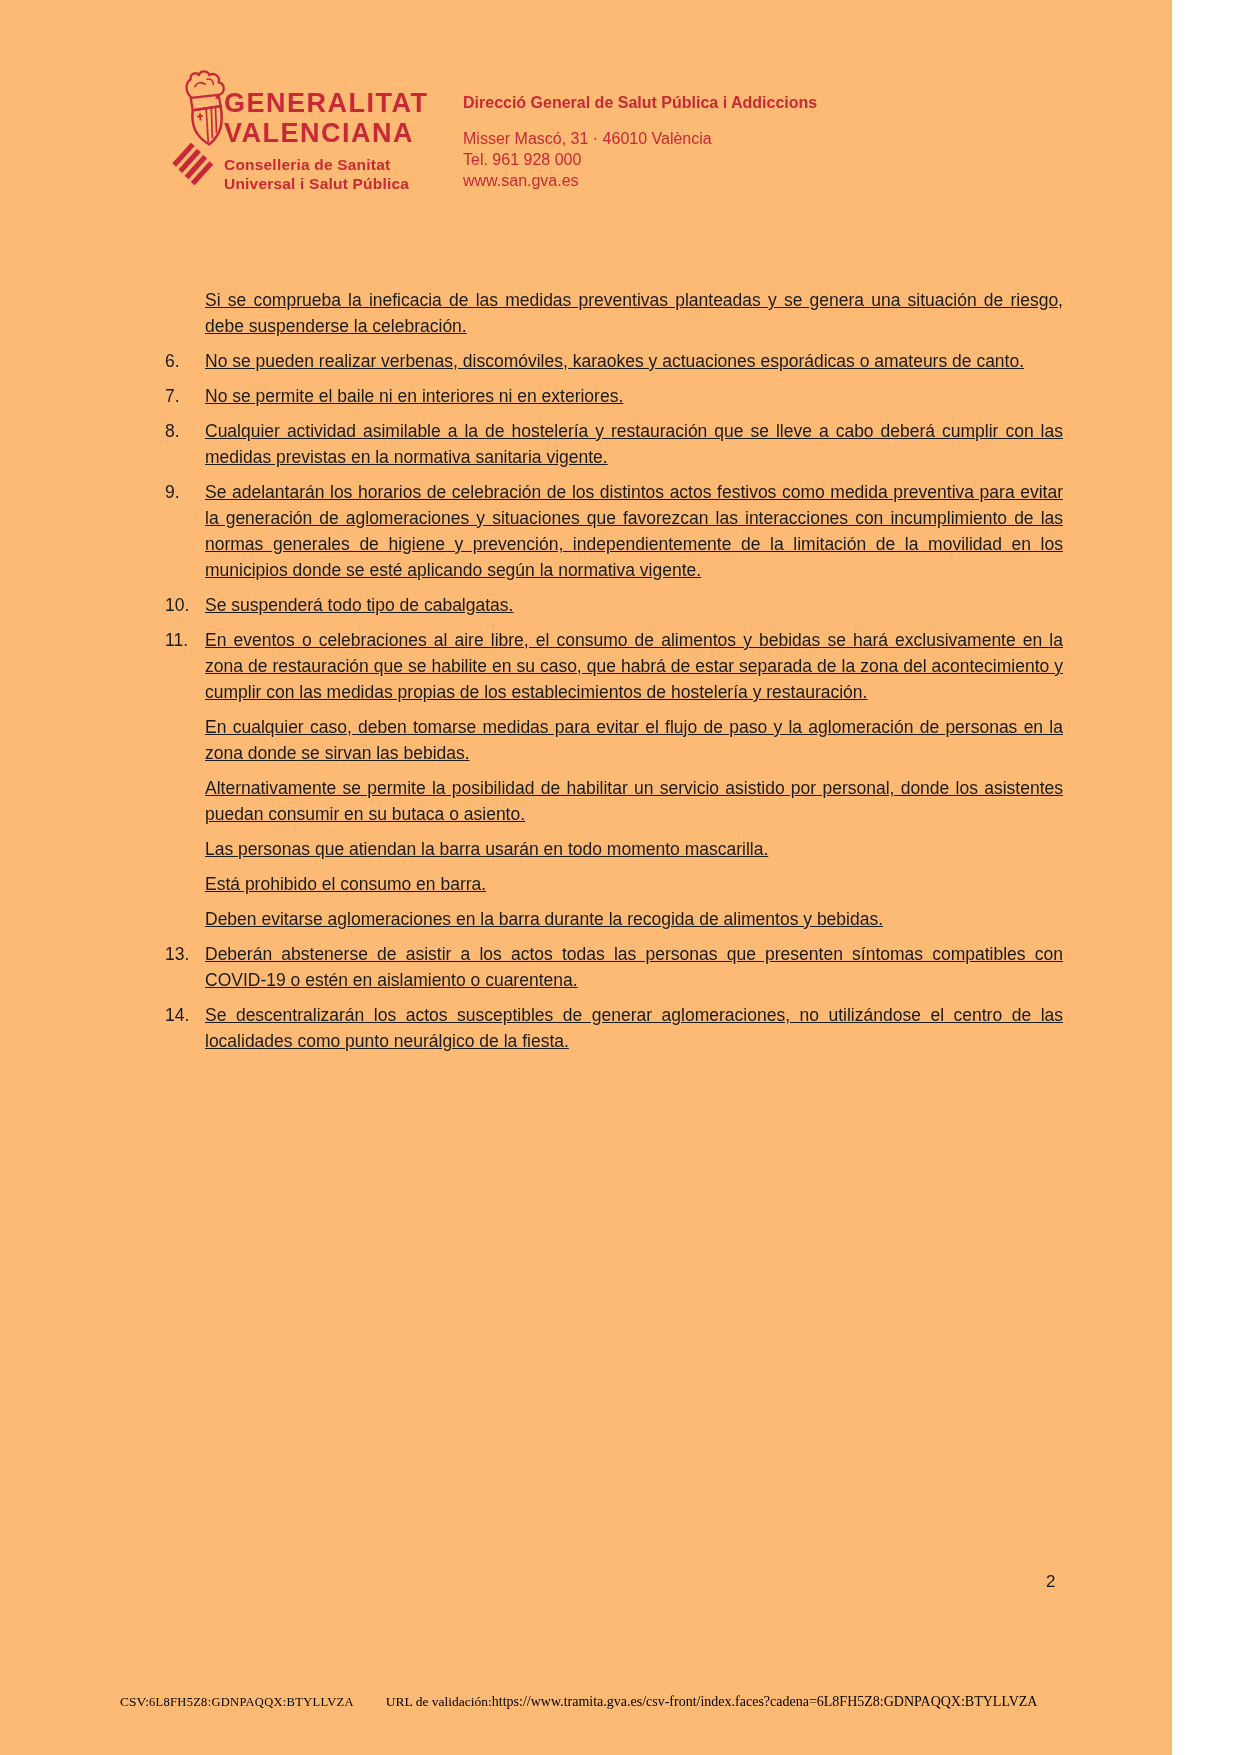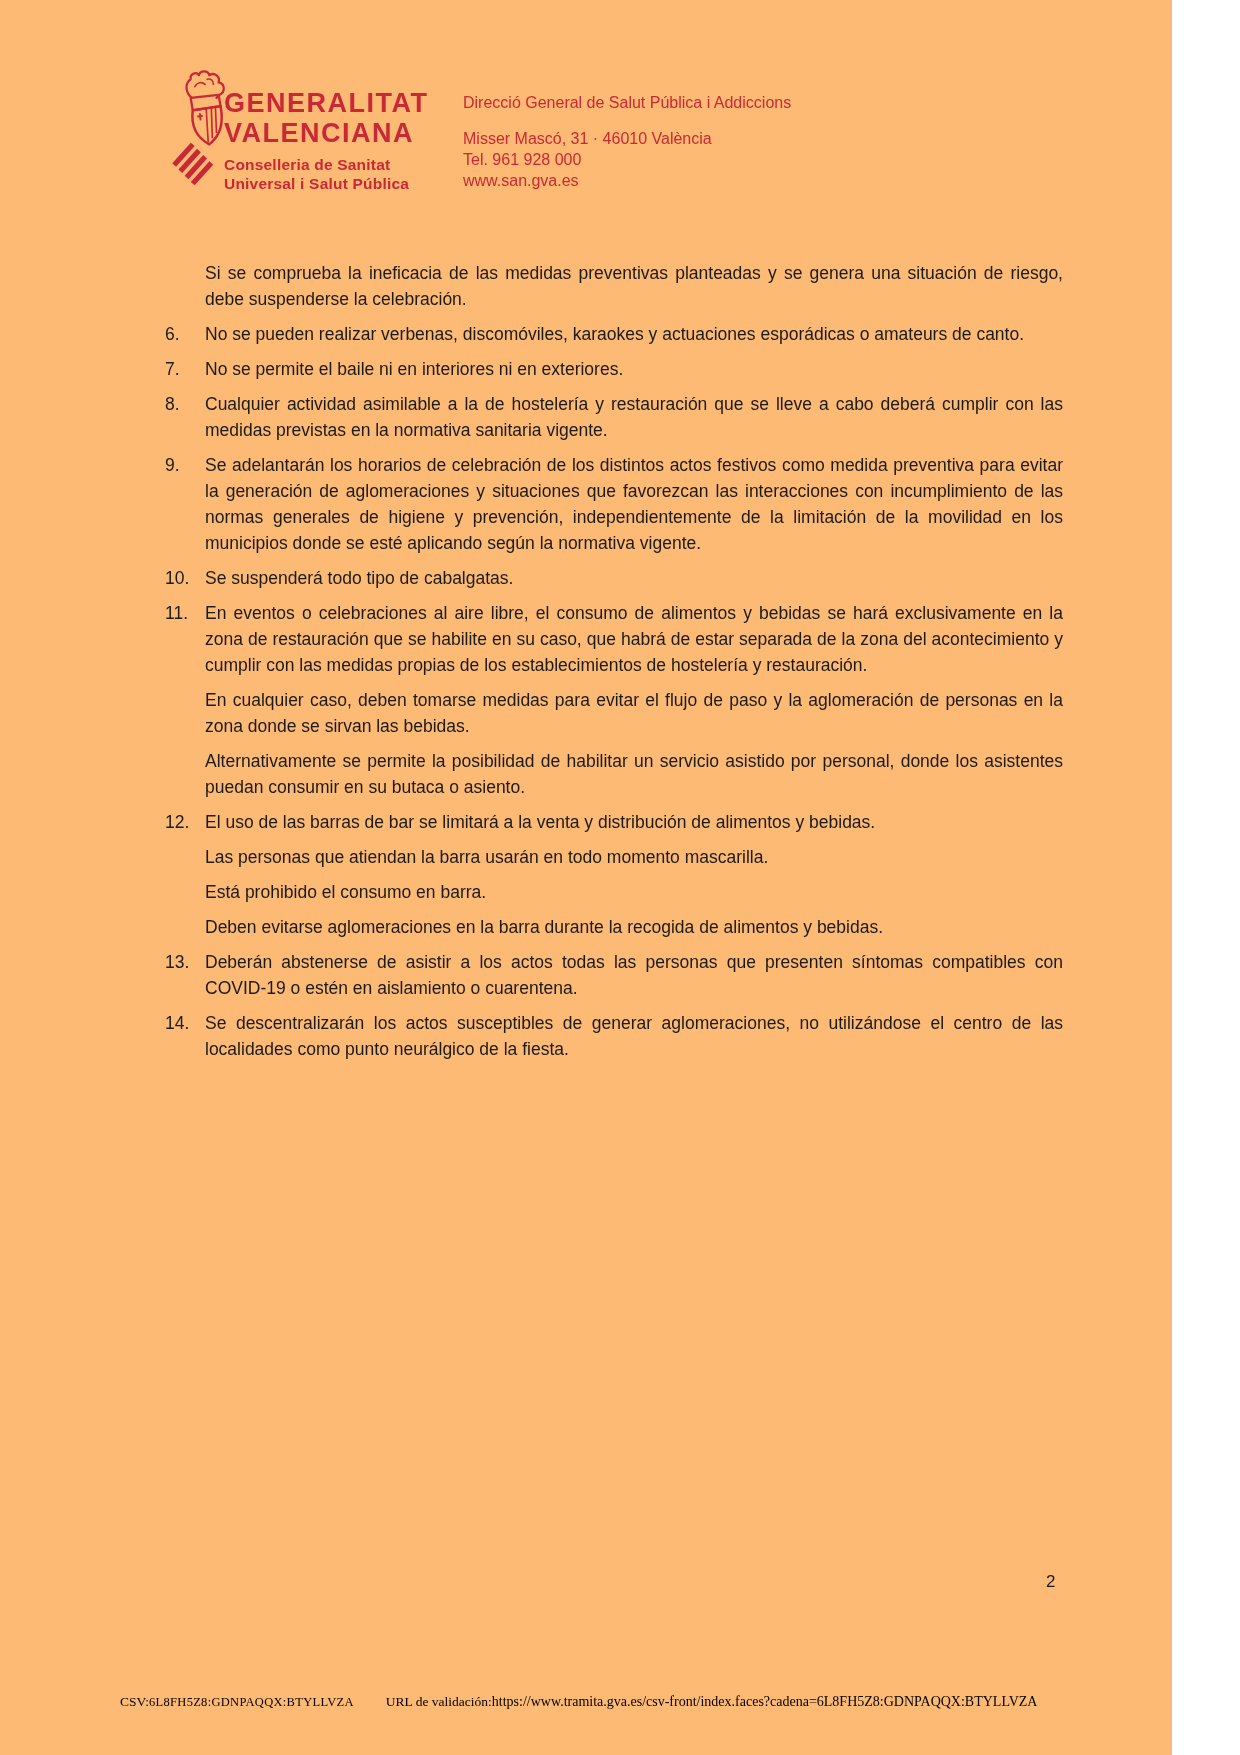--- a/index.html
+++ b/index.html
@@ -32,26 +32,26 @@
   }
   .logo-subtitle {
     margin-top: 7px; font-weight: bold; font-size: 15.5px; line-height: 19px;
     letter-spacing: 0.2px; white-space: pre-line;
   }
   .contact {
     position: absolute; left: 463px; top: 92px;
     color: var(--brand-red, #C82937);
     font-size: 16px; line-height: 21px;
   }
-  .contact .dept { font-weight: normal; margin-bottom: 15px; }
+  .contact .dept { font-weight: bold; margin-bottom: 15px; }
 
   
   .doc-body {
-    position: absolute; left: 205px; top: 260px; width: 858px;
-    font-size: 17.5px; line-height: 26px; color: #1b1b1b;
+    position: absolute; left: 205px; top: 287px; width: 858px;
+    font-size: 17.5px; line-height: 26px; color: #1b1b1b; text-decoration: underline;
   }
   .item { position: relative; margin-bottom: 9px; }
   .item p { text-align: justify; }
   .item .num {
     position: absolute; left: -40px; top: 0; width: 38px; text-align: left;
   }
 
   
   .page-number {
     position: absolute; left: 1046px; top: 1572px;
@@ -137,24 +137,20 @@
     </div>
     <div class="item">
       <span class="num"></span>
       <p>En cualquier caso, deben tomarse medidas para evitar el flujo de paso y la aglomeración de personas en la zona donde se sirvan las bebidas.</p>
     </div>
     <div class="item">
       <span class="num"></span>
       <p>Alternativamente se permite la posibilidad de habilitar un servicio asistido por personal, donde los asistentes puedan consumir en su butaca o asiento.</p>
     </div>
     <div class="item">
-      <span class="num">12.</span>
-      <p>El uso de las barras de bar se limitará a la venta y distribución de alimentos y bebidas.</p>
-    </div>
-    <div class="item">
       <span class="num"></span>
       <p>Las personas que atiendan la barra usarán en todo momento mascarilla.</p>
     </div>
     <div class="item">
       <span class="num"></span>
       <p>Está prohibido el consumo en barra.</p>
     </div>
     <div class="item">
       <span class="num"></span>
       <p>Deben evitarse aglomeraciones en la barra durante la recogida de alimentos y bebidas.</p>

